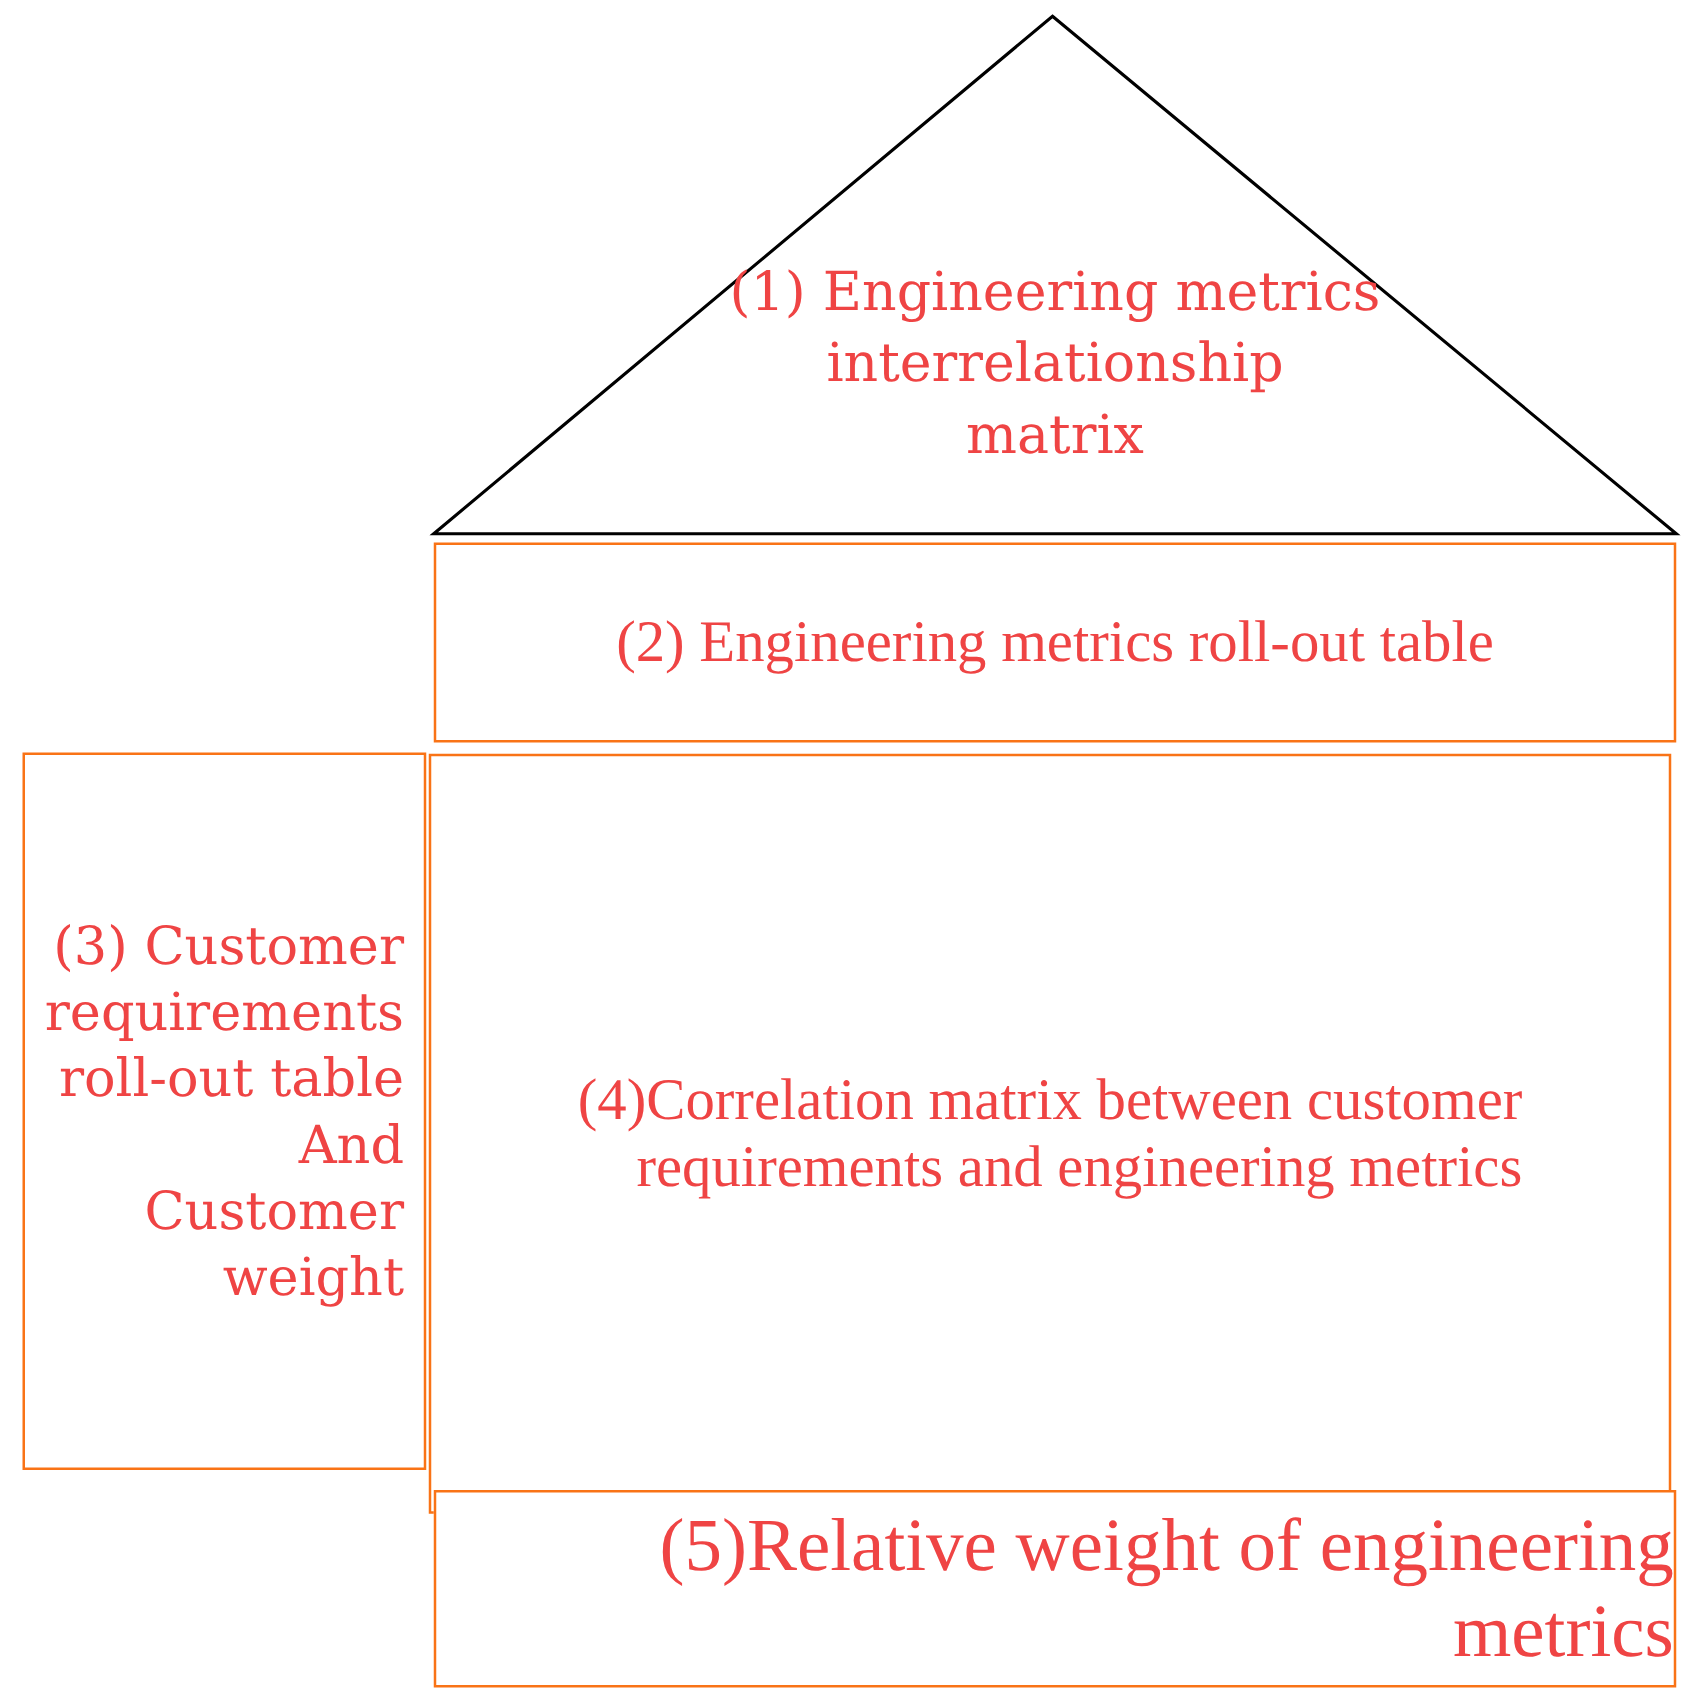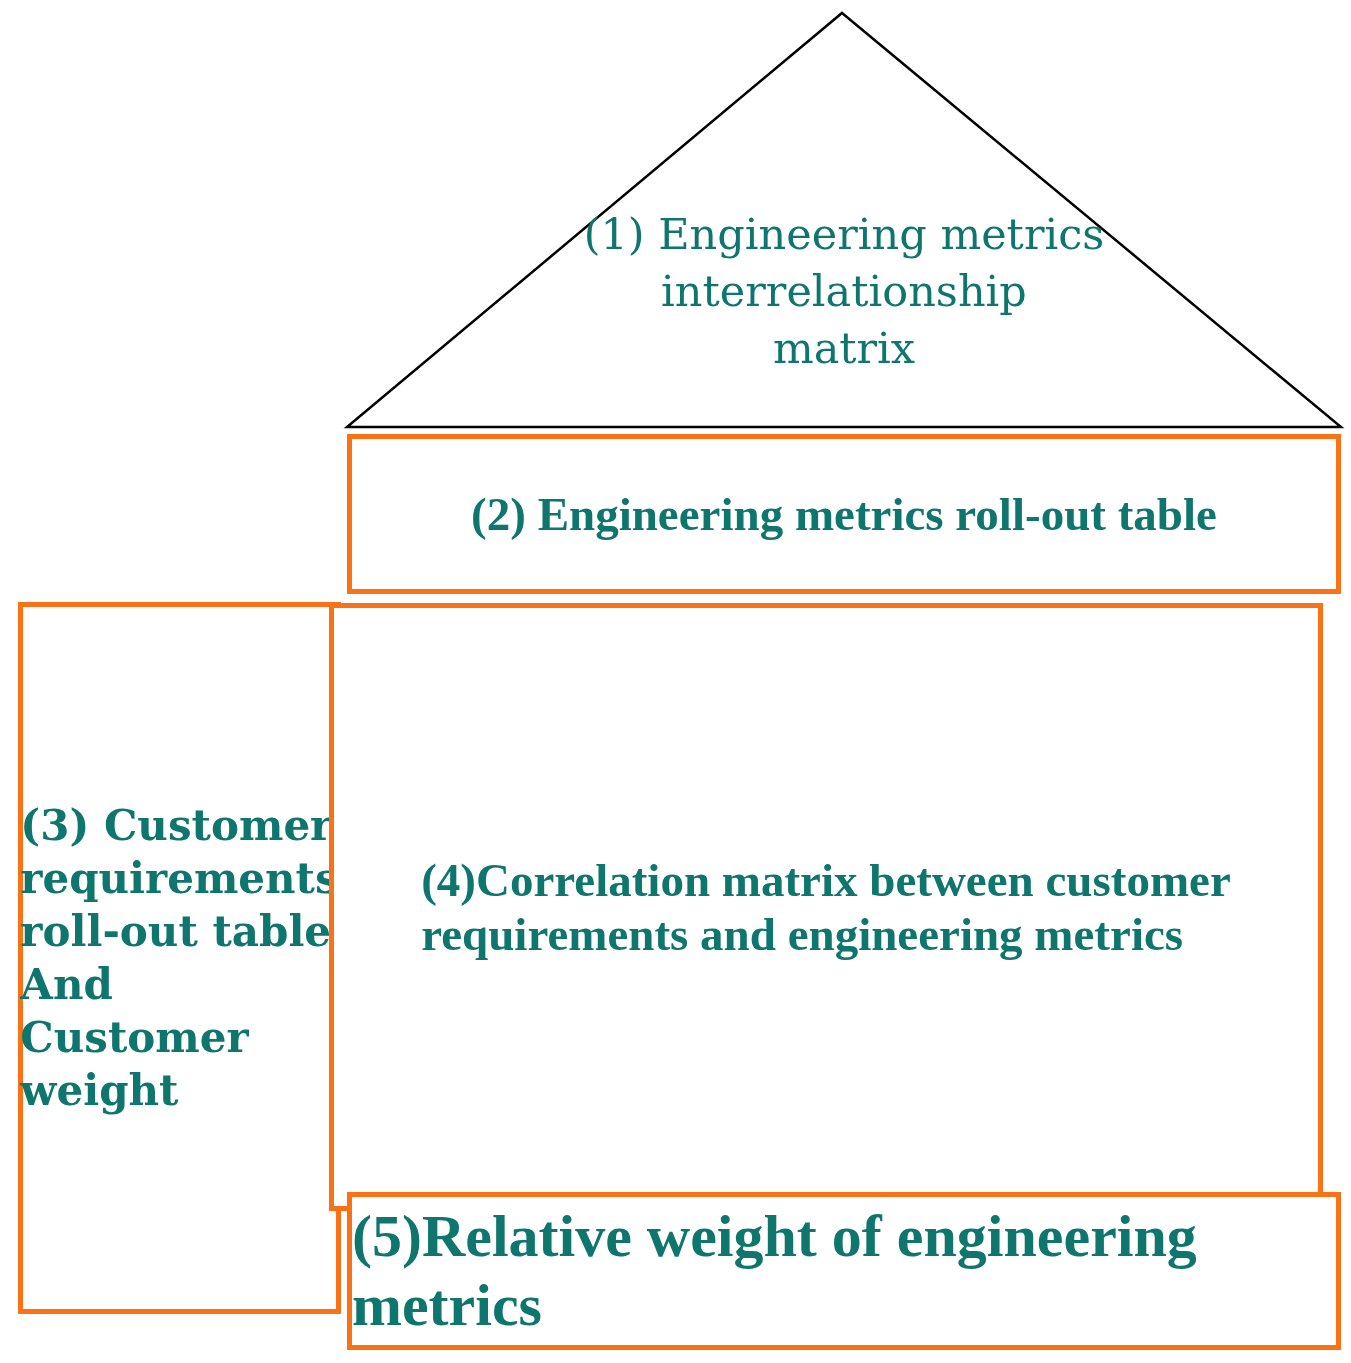--- a/index.html
+++ b/index.html
@@ -7,21 +7,21 @@
     padding: 0;
     background: #ffffff;
   }
   .canvas {
     position: relative;
     width: 1351px;
     height: 1363px;
     background: #ffffff;
     overflow: hidden;
     font-family: "Liberation Serif", serif;
-    color: #0f766e;
+    color: #ef4444;
   }
   .roof-svg {
     position: absolute;
     left: 0;
     top: 0;
     width: 1351px;
     height: 432px;
   }
   .roof-svg polygon {
     fill: none;
@@ -34,48 +34,47 @@
     top: 206px;
     width: 994px;
     text-align: center;
     font-family: "DejaVu Serif", serif;
     font-size: 43px;
     line-height: 57px;
     white-space: pre-line;
   }
   .box {
     position: absolute;
-    border: 5px solid #f97316;
+    border: 2px solid #f97316;
     background: #ffffff;
     display: flex;
     align-items: center;
     justify-content: center;
-    text-align: left;
+    text-align: right;
     box-sizing: border-box;
-    font-weight: bold;
   }
   .box-2 {
     left: 347px;
     top: 434px;
     width: 994px;
     height: 160px;
     font-size: 47px;
   }
   .box-3 {
     left: 18px;
     top: 602px;
     width: 323px;
-    height: 712px;
+    height: 574px;
     font-family: "DejaVu Serif", serif;
     font-size: 42px;
     line-height: 53px;
     white-space: pre-line;
   }
   .box-4 {
-    left: 329px;
+    left: 343px;
     top: 603px;
     width: 994px;
     height: 608px;
     font-size: 47px;
     line-height: 54px;
     white-space: pre-line;
   }
   .box-5 {
     left: 347px;
     top: 1192px;

